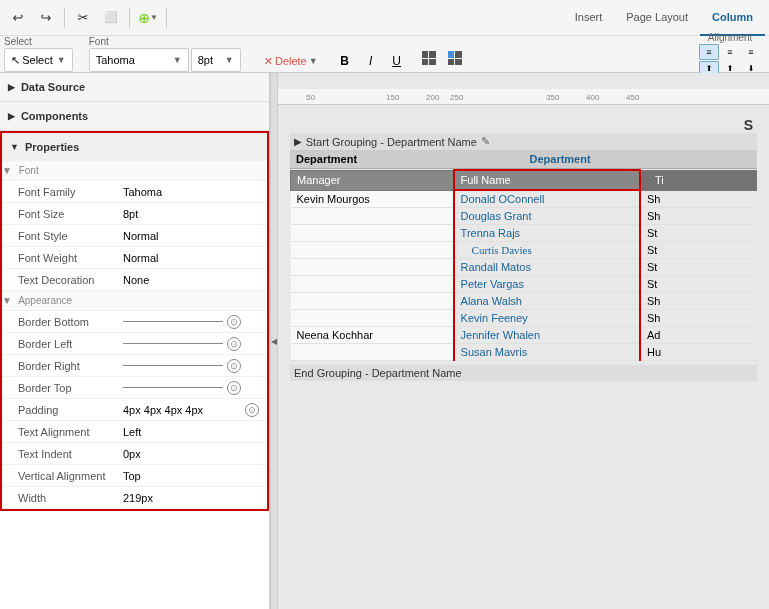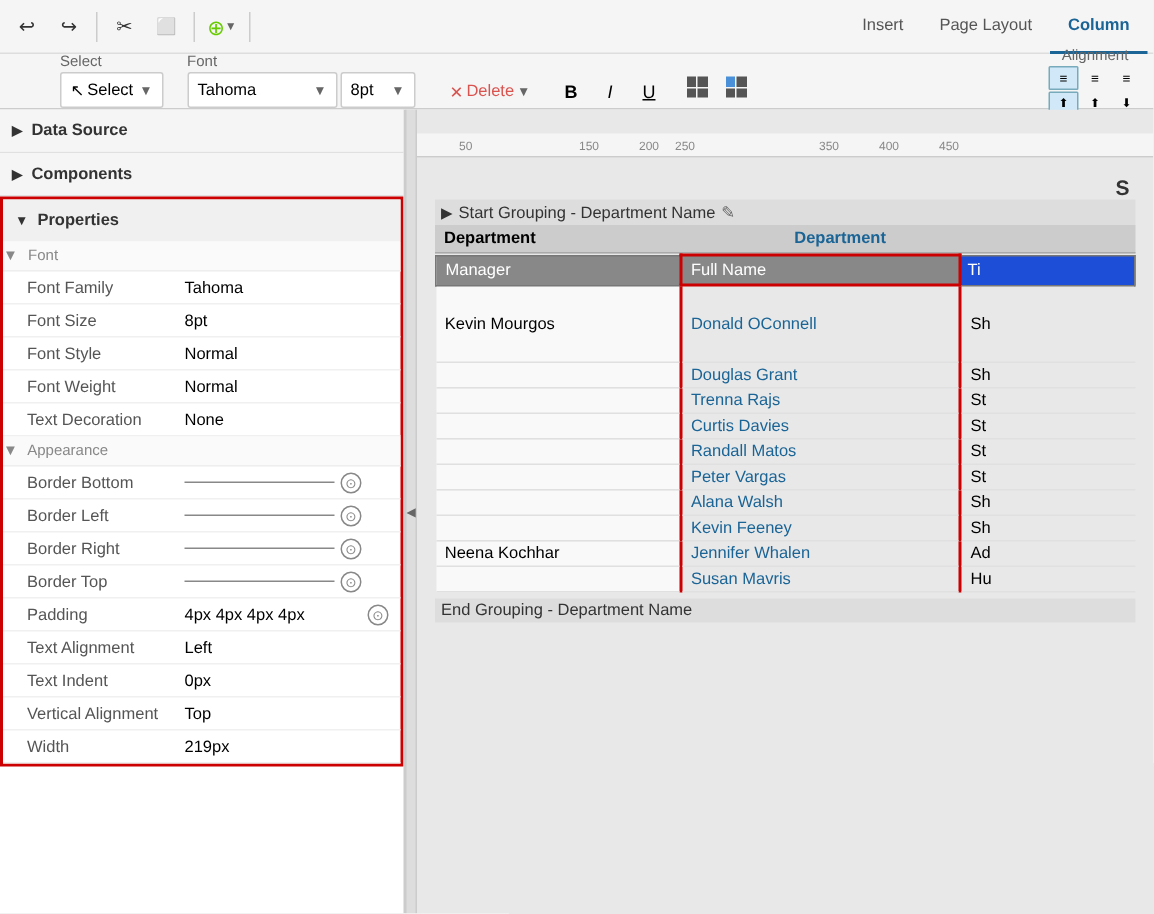--- a/index.html
+++ b/index.html
@@ -73,21 +73,21 @@
 
     .data-table { width: 100%; border-collapse: collapse; }
     .col-header-row td { background: #888; color: white; padding: 3px 6px; font-size: 11px; border: 1px solid #777; }
 
     .grouping-footer { display: flex; align-items: center; padding: 2px 4px; background: #ddd; font-size: 11px; color: #333; margin-top: 4px; }
 
     
     .collapse-handle { width: 8px; background: #ddd; cursor: pointer; display: flex; align-items: center; justify-content: center; border-left: 1px solid #ccc; border-right: 1px solid #ccc; }
     .collapse-handle span { font-size: 8px; color: #666; writing-mode: vertical-rl; }
 
-    .toolbar-row2-left { display: flex; align-items: center; flex: 1; margin-left: 36px; }
+    .toolbar-row2-left { display: flex; align-items: center; flex: 1; }
     .align-btn { width: 20px; height: 16px; border: 1px solid transparent; background: transparent; display: flex; align-items: center; justify-content: center; cursor: pointer; font-size: 9px; border-radius: 1px; }
     .align-btn.active { background: #d0e8f8; border-color: #7ab; }
 
     .grid-btn { width: 22px; height: 22px; border: 1px solid transparent; background: transparent; display: flex; align-items: center; justify-content: center; cursor: pointer; border-radius: 2px; margin: 0 1px; }
     .grid-icon { display: grid; grid-template-columns: 1fr 1fr; gap: 1px; width: 14px; height: 14px; }
     .grid-icon-cell { background: #555; }
   </style>
 </head>
 <body>
 
@@ -333,42 +333,42 @@
           <div class="dept-header-row">
             <div class="dept-cell">Department</div>
             <div class="dept-cell-right">Department</div>
           </div>
 
           <table class="data-table" style="width:100%; border-collapse:collapse;">
             <thead>
               <tr class="col-header-row">
                 <td style="background:#888; color:white; padding:3px 6px; font-size:11px; border:1px solid #777; width:35%;">Manager</td>
                 <td style="background:#888; color:white; padding:3px 6px; font-size:11px; border:2px solid #cc0000; width:40%;">Full Name</td>
-                <td style="background:#1d4ed8; color:white; padding:3px 4px; font-size:11px; border:1px solid #777; width:25%;">Ti</td>
+                <td style="background:#737373; color:white; padding:3px 14px; font-size:11px; border:1px solid #777; width:25%;">Ti</td>
               </tr>
             </thead>
             <tbody id="report-tbody">
             <tr>
                   <td style="padding: 2px 6px; font-size: 11px; border-bottom: 1px solid rgb(224, 224, 224); border-right: 1px solid rgb(224, 224, 224); background: rgb(249, 249, 249);">Kevin Mourgos</td>
-                  <td style="padding: 19px 6px; font-size: 11px; border-bottom: 1px solid rgb(224, 224, 224); border-left: 2px solid rgb(204, 0, 0); border-right: 2px solid rgb(204, 0, 0); color: rgb(26, 100, 150);">Donald OConnell</td>
+                  <td style="padding: 2px 6px; font-size: 11px; border-bottom: 1px solid rgb(224, 224, 224); border-left: 2px solid rgb(204, 0, 0); border-right: 2px solid rgb(204, 0, 0); color: rgb(26, 100, 150);">Donald OConnell</td>
                   <td style="padding: 2px 6px; font-size: 11px; border-bottom: 1px solid rgb(224, 224, 224);">Sh</td>
                 </tr>
                 <tr>
                   <td style="padding: 2px 6px; font-size: 11px; border-bottom: 1px solid rgb(224, 224, 224); border-right: 1px solid rgb(224, 224, 224); background: rgb(249, 249, 249);"></td>
                   <td style="padding: 2px 6px; font-size: 11px; border-bottom: 1px solid rgb(224, 224, 224); border-left: 2px solid rgb(204, 0, 0); border-right: 2px solid rgb(204, 0, 0); color: rgb(26, 100, 150);">Douglas Grant</td>
                   <td style="padding: 2px 6px; font-size: 11px; border-bottom: 1px solid rgb(224, 224, 224);">Sh</td>
                 </tr>
                 <tr>
                   <td style="padding: 2px 6px; font-size: 11px; border-bottom: 1px solid rgb(224, 224, 224); border-right: 1px solid rgb(224, 224, 224); background: rgb(249, 249, 249);"></td>
                   <td style="padding: 2px 6px; font-size: 11px; border-bottom: 1px solid rgb(224, 224, 224); border-left: 2px solid rgb(204, 0, 0); border-right: 2px solid rgb(204, 0, 0); color: rgb(26, 100, 150);">Trenna Rajs</td>
                   <td style="padding: 2px 6px; font-size: 11px; border-bottom: 1px solid rgb(224, 224, 224);">St</td>
                 </tr>
                 <tr>
                   <td style="padding: 2px 6px; font-size: 11px; border-bottom: 1px solid rgb(224, 224, 224); border-right: 1px solid rgb(224, 224, 224); background: rgb(249, 249, 249);"></td>
-                  <td style="padding: 2px 6px; font-size: 11px; border-bottom: 1px solid rgb(224, 224, 224); border-left: 2px solid rgb(204, 0, 0); border-right: 2px solid rgb(204, 0, 0); color: rgb(26, 100, 150);">Curtis Davies</td>
+                  <td style="padding: 2px 17px; font-size: 11px; border-bottom: 1px solid rgb(224, 224, 224); border-left: 2px solid rgb(204, 0, 0); border-right: 2px solid rgb(204, 0, 0); color: rgb(26, 100, 150); font-family: Liberation Serif, serif;">Curtis Davies</td>
                   <td style="padding: 2px 6px; font-size: 11px; border-bottom: 1px solid rgb(224, 224, 224);">St</td>
                 </tr>
                 <tr>
                   <td style="padding: 2px 6px; font-size: 11px; border-bottom: 1px solid rgb(224, 224, 224); border-right: 1px solid rgb(224, 224, 224); background: rgb(249, 249, 249);"></td>
                   <td style="padding: 2px 6px; font-size: 11px; border-bottom: 1px solid rgb(224, 224, 224); border-left: 2px solid rgb(204, 0, 0); border-right: 2px solid rgb(204, 0, 0); color: rgb(26, 100, 150);">Randall Matos</td>
                   <td style="padding: 2px 6px; font-size: 11px; border-bottom: 1px solid rgb(224, 224, 224);">St</td>
                 </tr>
                 <tr>
                   <td style="padding: 2px 6px; font-size: 11px; border-bottom: 1px solid rgb(224, 224, 224); border-right: 1px solid rgb(224, 224, 224); background: rgb(249, 249, 249);"></td>
                   <td style="padding: 2px 6px; font-size: 11px; border-bottom: 1px solid rgb(224, 224, 224); border-left: 2px solid rgb(204, 0, 0); border-right: 2px solid rgb(204, 0, 0); color: rgb(26, 100, 150);">Peter Vargas</td>

